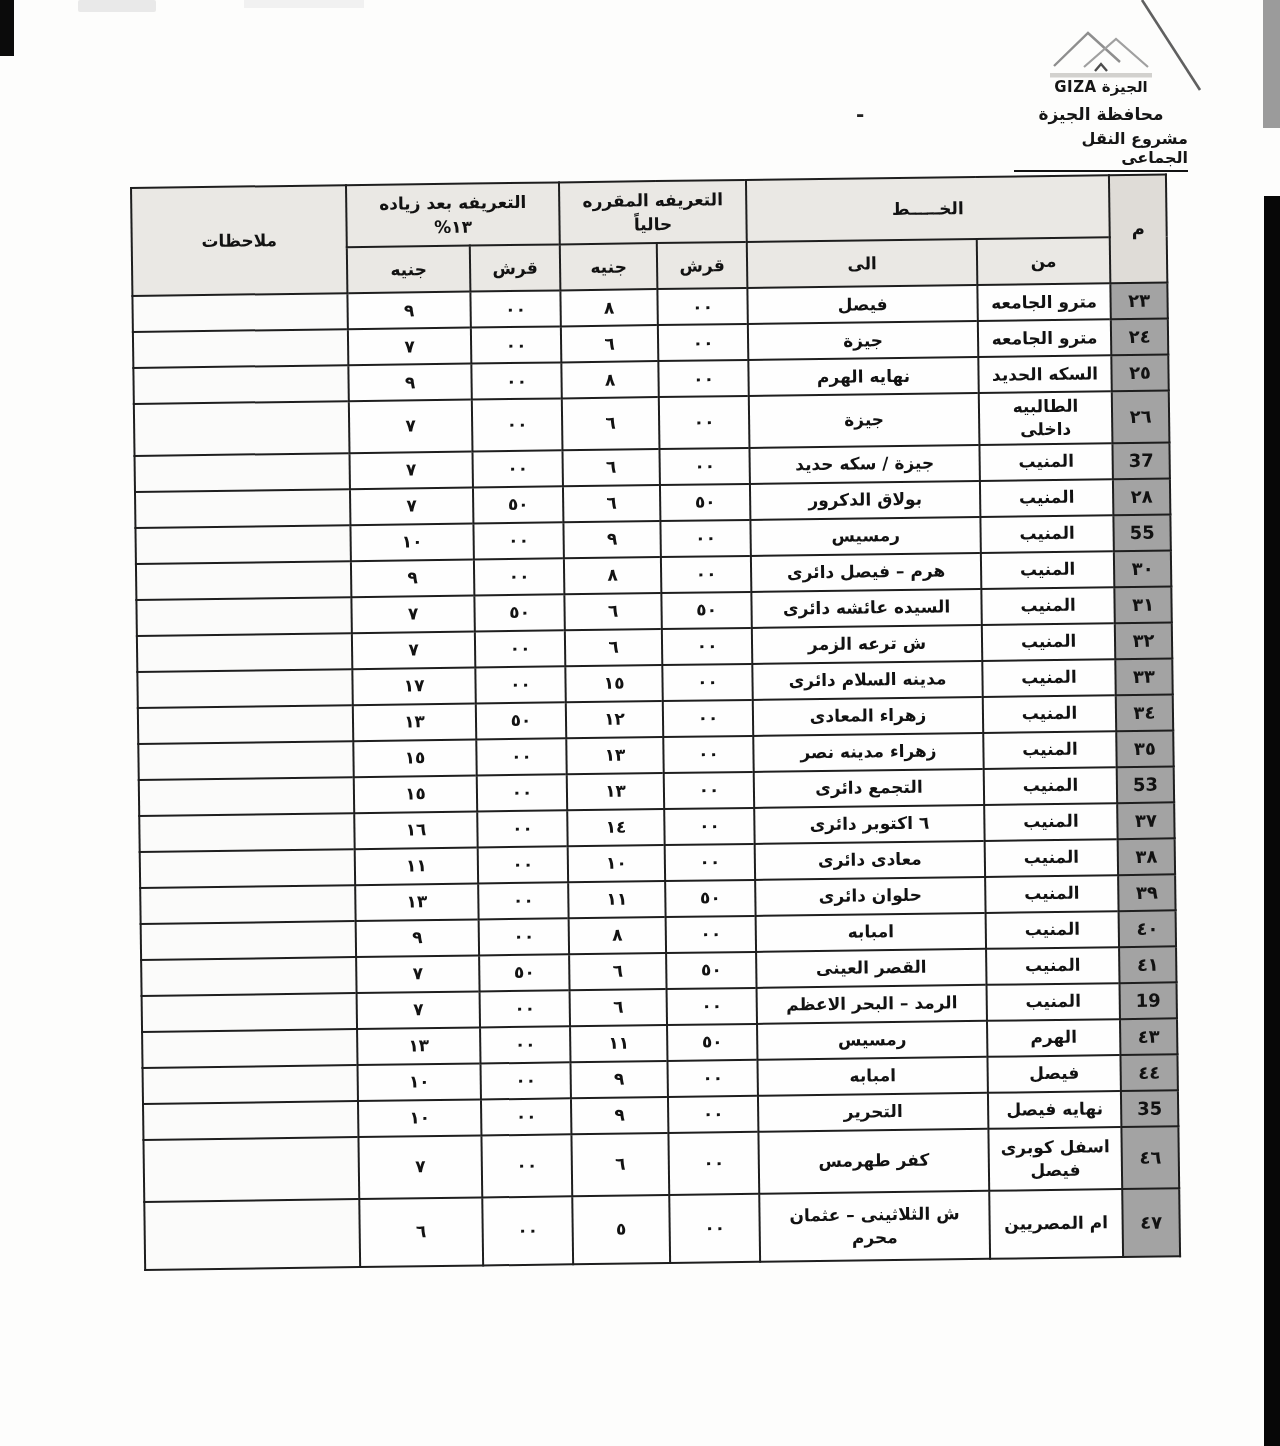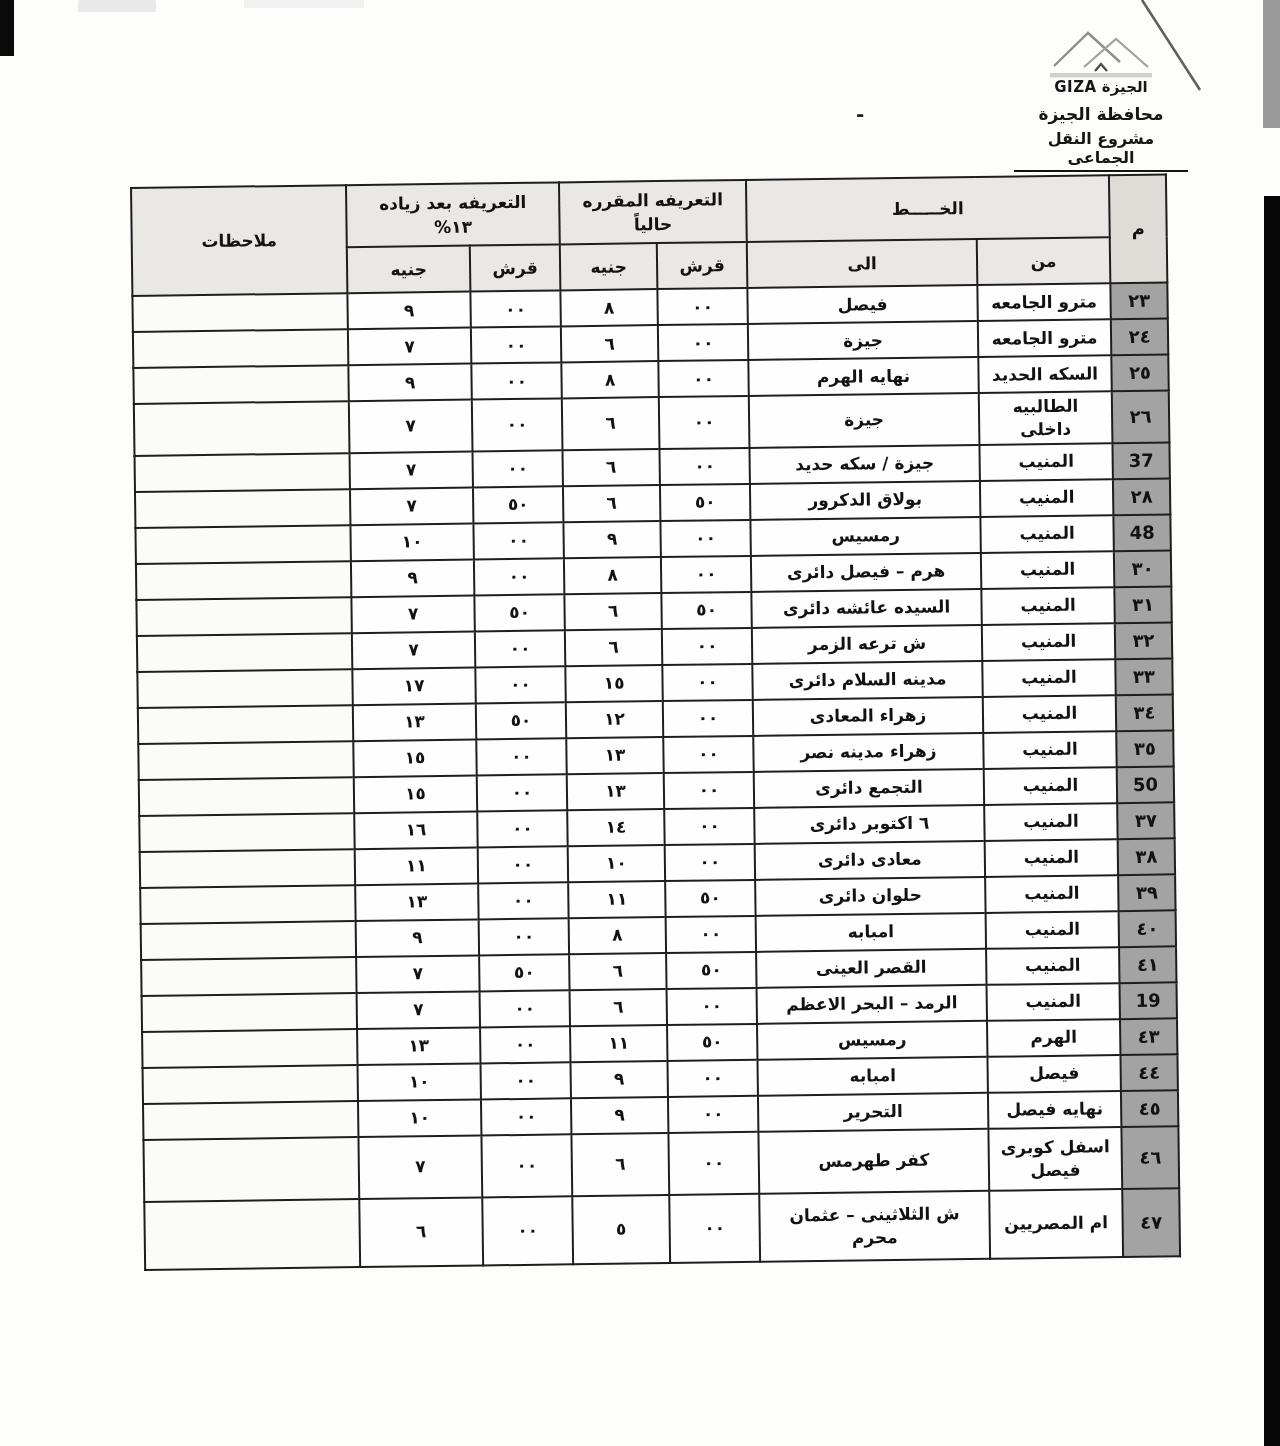--- a/index.html
+++ b/index.html
@@ -21,21 +21,21 @@
   .edge-black{right:0;top:196px;bottom:0;width:16px;background:#070707;}
   .fold-svg{left:1126px;top:0;width:84px;height:94px;}
 
   
   .letterhead{position:absolute;top:26px;right:92px;width:174px;text-align:center;}
   .logo-svg{display:block;margin:0 auto;}
   .logo-caption{direction:rtl;font-size:15px;font-weight:700;letter-spacing:.5px;margin-top:-2px;}
   .org-title{direction:rtl;font-size:17px;font-weight:700;margin-top:8px;text-align:center;}
   .project-title-wrap{margin-top:5px;}
   .project-title{direction:rtl;display:inline-block;font-size:16px;font-weight:700;
-    border-bottom:2.5px solid #131313;padding-bottom:3px;}
+    border-bottom:2.5px solid #131313;padding-bottom:3px;text-align:right;}
   .stray-dash{position:absolute;left:856px;top:102px;font-size:20px;font-weight:700;color:#222;}
 
   
   .table-wrap{
     position:absolute;left:130px;top:187px;
     transform:rotate(-0.75deg);transform-origin:0 0;
   }
   table{
     border-collapse:collapse;table-layout:fixed;width:1035px;
     direction:rtl;background:#fefefe;
@@ -177,21 +177,21 @@
     <td class="c-num">٢٨</td>
     <td>المنيب</td>
     <td>بولاق الدكرور</td>
     <td>٥٠</td>
     <td>٦</td>
     <td>٥٠</td>
     <td>٧</td>
     <td class="c-notes"></td>
   </tr>
           <tr>
-    <td class="c-num">48</td>
+    <td class="c-num">55</td>
     <td>المنيب</td>
     <td>رمسيس</td>
     <td>٠٠</td>
     <td>٩</td>
     <td>٠٠</td>
     <td>١٠</td>
     <td class="c-notes"></td>
   </tr>
           <tr>
     <td class="c-num">٣٠</td>
@@ -247,21 +247,21 @@
     <td class="c-num">٣٥</td>
     <td>المنيب</td>
     <td>زهراء مدينه نصر</td>
     <td>٠٠</td>
     <td>١٣</td>
     <td>٠٠</td>
     <td>١٥</td>
     <td class="c-notes"></td>
   </tr>
           <tr>
-    <td class="c-num">50</td>
+    <td class="c-num">53</td>
     <td>المنيب</td>
     <td>التجمع دائرى</td>
     <td>٠٠</td>
     <td>١٣</td>
     <td>٠٠</td>
     <td>١٥</td>
     <td class="c-notes"></td>
   </tr>
           <tr>
     <td class="c-num">٣٧</td>
@@ -337,21 +337,21 @@
     <td class="c-num">٤٤</td>
     <td>فيصل</td>
     <td>امبابه</td>
     <td>٠٠</td>
     <td>٩</td>
     <td>٠٠</td>
     <td>١٠</td>
     <td class="c-notes"></td>
   </tr>
           <tr>
-    <td class="c-num">٤٥</td>
+    <td class="c-num">35</td>
     <td>نهايه فيصل</td>
     <td>التحرير</td>
     <td>٠٠</td>
     <td>٩</td>
     <td>٠٠</td>
     <td>١٠</td>
     <td class="c-notes"></td>
   </tr>
           <tr class="tall-1">
     <td class="c-num">٤٦</td>

